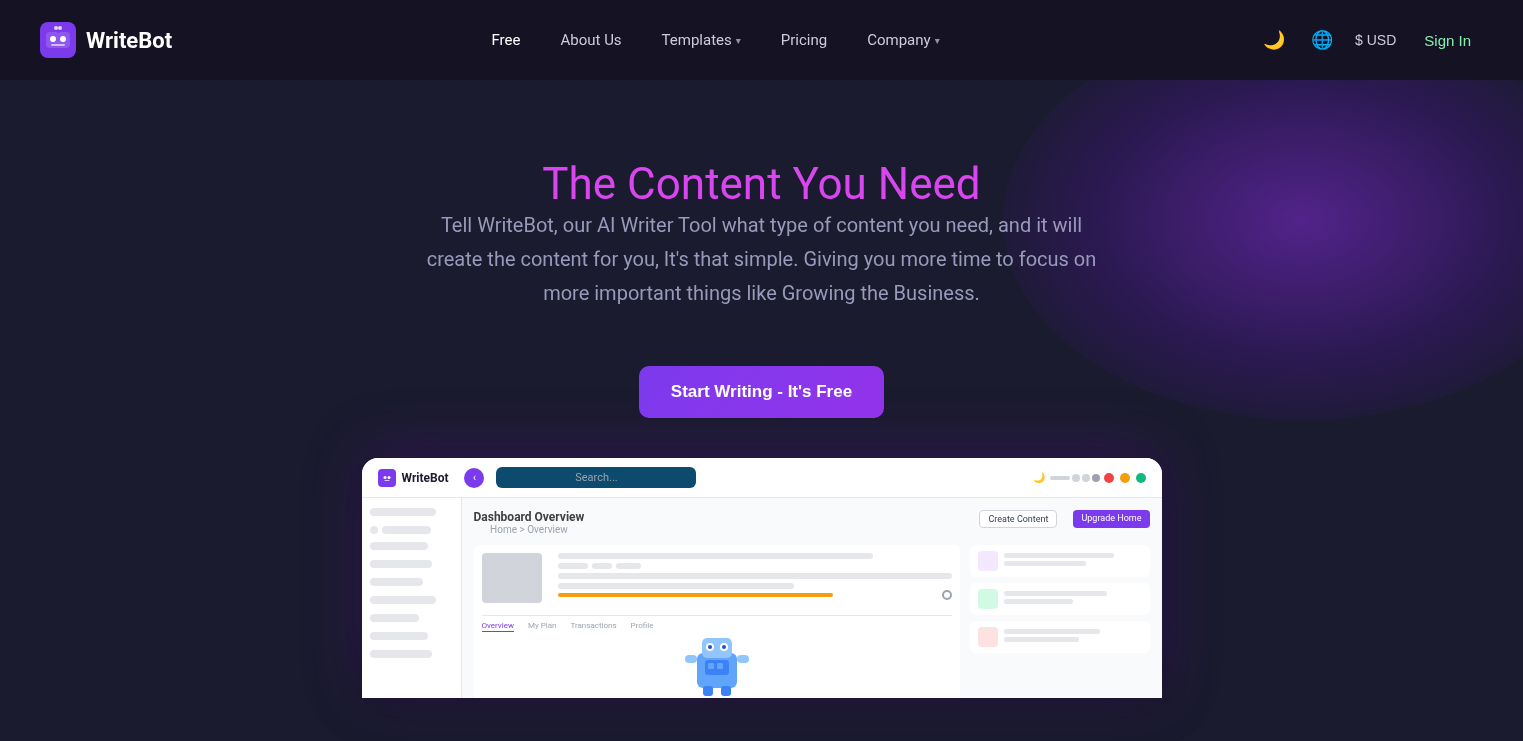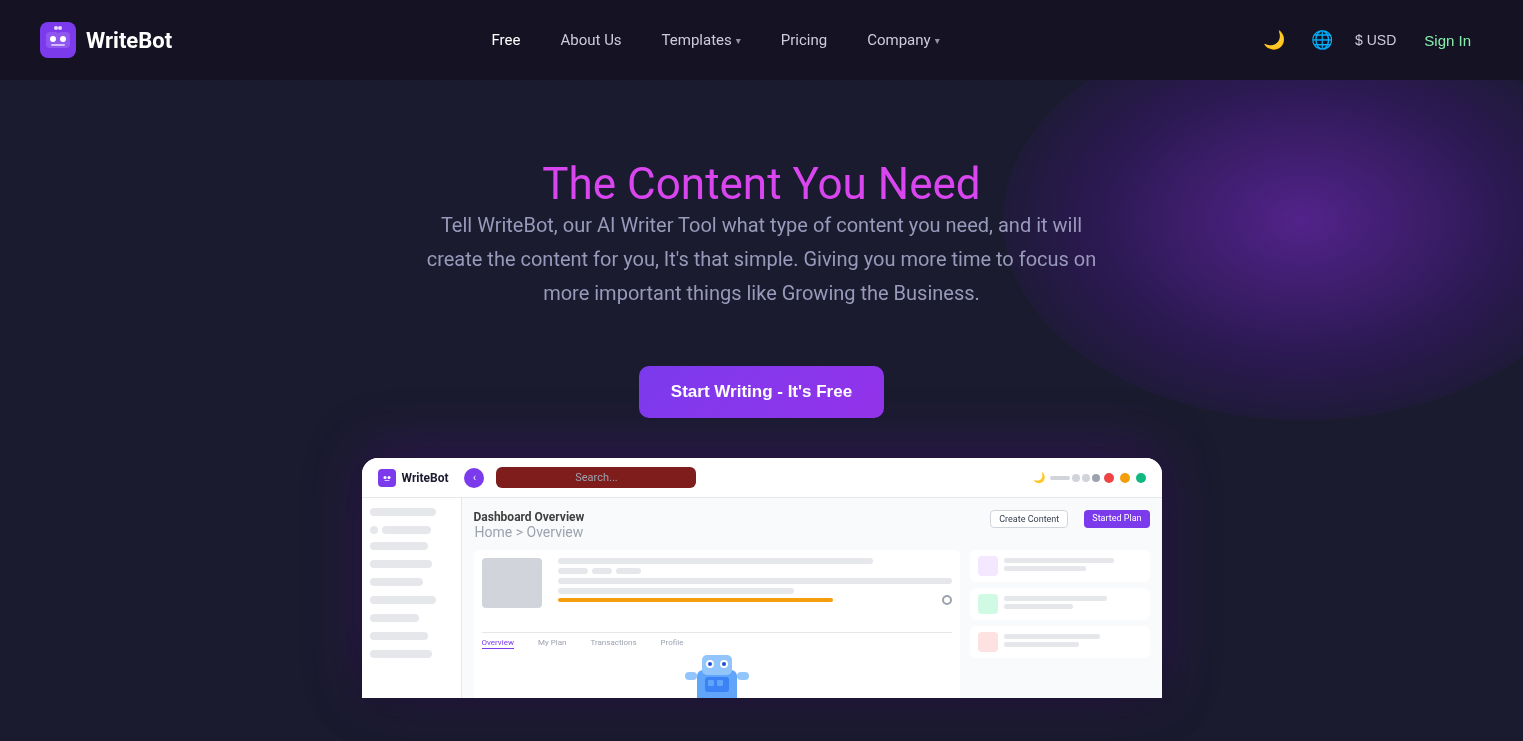--- a/index.html
+++ b/index.html
@@ -229,21 +229,21 @@
       border-radius: 4px;
       display: flex;
       align-items: center;
       justify-content: center;
       font-size: 10px;
       color: white;
     }
 
     .dash-search {
       flex: 1;
-      background: #7f1d1d;
+      background: #0c4a6e;
       border-radius: 6px;
       padding: 4px 10px;
       font-size: 11px;
       color: #9ca3af;
       max-width: 200px;
     }
 
     .dash-window-controls {
       display: flex;
       gap: 6px;
@@ -292,21 +292,21 @@
       margin-bottom: 10px;
     }
 
     .dash-title {
       font-size: 12px;
       font-weight: 700;
       color: #404040;
     }
 
     .dash-breadcrumb {
-      font-size: 14px;
+      font-size: 10px;
       color: #9ca3af;
     }
 
     .dash-actions {
       display: flex;
       gap: 16px;
     }
 
     .dash-btn-outline {
       border: 1px solid #d1d5db;
@@ -352,22 +352,22 @@
       border-radius: 3px;
       margin-bottom: 4px;
     }
 
     .dash-line-short { width: 60%; }
     .dash-line-med { width: 80%; }
     .dash-line-long { width: 100%; }
 
     .dash-tabs {
       display: flex;
-      gap: 24px;
-      margin-top: 24px;
+      gap: 14px;
+      margin-top: 12px;
       font-size: 8px;
       border-top: 1px solid #e5e7eb;
       padding-top: 5px;
     }
 
     .dash-tab {
       color: #7c3aed;
       font-size: 8px;
       border-bottom: 1px solid #7c3aed;
       padding-bottom: 1px;
@@ -535,21 +535,21 @@
         <div class="dash-main-header">
           <div>
             <div class="dash-title">Dashboard Overview</div>
             <div class="dash-breadcrumb">Home &gt; Overview</div>
           </div>
           <div class="dash-actions">
             <div class="dash-btn-outline">
               <span>Create Content</span>
             </div>
             <div class="dash-btn-purple">
-              <span>Started Plan</span>
+              <span>Upgrade Home</span>
             </div>
           </div>
         </div>
 
         <div class="dash-content">
 
           <div class="dash-left-panel">
             <div style="display:flex;gap:8px;margin-bottom:8px;">
               <div class="dash-img-placeholder"></div>
               <div style="flex:1;">

